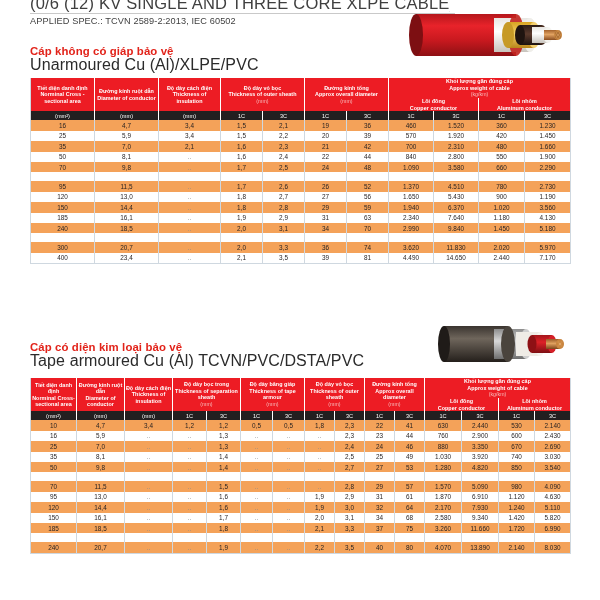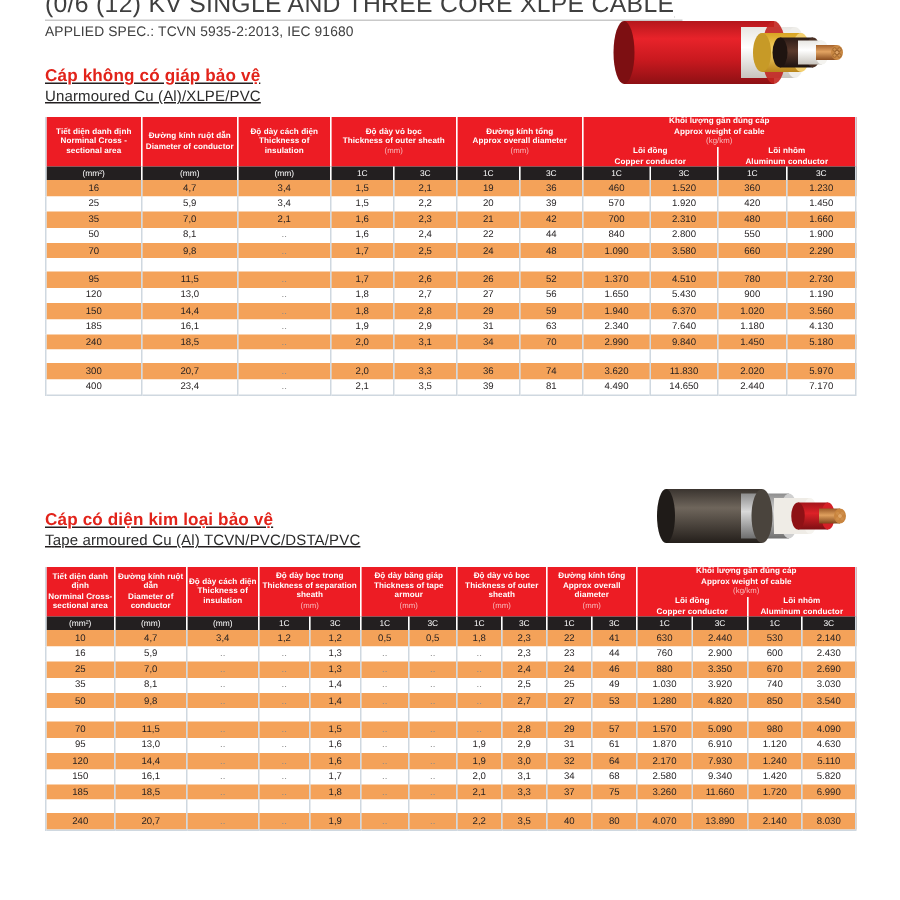--- a/index.html
+++ b/index.html
@@ -22,23 +22,23 @@
   .applied-spec{
     position:absolute;left:30px;top:16px;
     font-size:9.2px;color:#3f3f3f;letter-spacing:.1px;
   }
 
   
   .cable-photo{position:absolute;overflow:hidden;}
   .cable-photo svg{display:block;}
 
   
-  .sec-head{position:absolute;left:30px;text-decoration:underline;}
+  .sec-head{position:absolute;left:30px;}
   .sec-vn{font-size:11.4px;font-weight:bold;color:#e2231a;letter-spacing:.1px;line-height:14px;}
-  .sec-en{font-size:10px;color:#2b2b2b;letter-spacing:.1px;line-height:14px;text-align:center;}
+  .sec-en{font-size:16px;color:#2b2b2b;letter-spacing:.1px;line-height:14px;text-align:center;}
 
   
   table{border-collapse:collapse;table-layout:fixed;width:540px;}
   .tbl-wrap{position:absolute;left:30px;}
   th,td{padding:0;margin:0;}
 
   thead .hred th{
     background:#ed1c24;color:#ffffff;
     font-size:5.4px;font-weight:bold;line-height:6.6px;
     text-align:center;vertical-align:middle;
@@ -67,21 +67,21 @@
   thead .hred th:first-child,thead .hblk th:first-child{border-left:none;}
   thead .hred th:last-child,thead .hblk th:last-child{border-right:none;}
 </style>
 </head>
 <body>
 
 <div class="page">
 
   <div class="doc-title">(0/6 (12) KV SINGLE AND THREE CORE XLPE CABLE)</div>
   <div class="rule"></div>
-  <div class="applied-spec">APPLIED SPEC.: TCVN 5935-2:2013, IEC 91680</div>
+  <div class="applied-spec">APPLIED SPEC.: TCVN 2589-2:2013, IEC 60502</div>
 
   <div class="cable-photo" style="left:408px;top:4px;width:160px;height:60px;">
     <svg width="160" height="60" viewBox="0 0 160 60">
       <defs>
         <linearGradient id="redg" x1="0" y1="0" x2="0" y2="1">
           <stop offset="0%" stop-color="#b5171c"></stop>
             <stop offset="28%" stop-color="#e8232a"></stop>
           <stop offset="62%" stop-color="#c9191f"></stop>
             <stop offset="100%" stop-color="#8e1014"></stop>
         </linearGradient>

